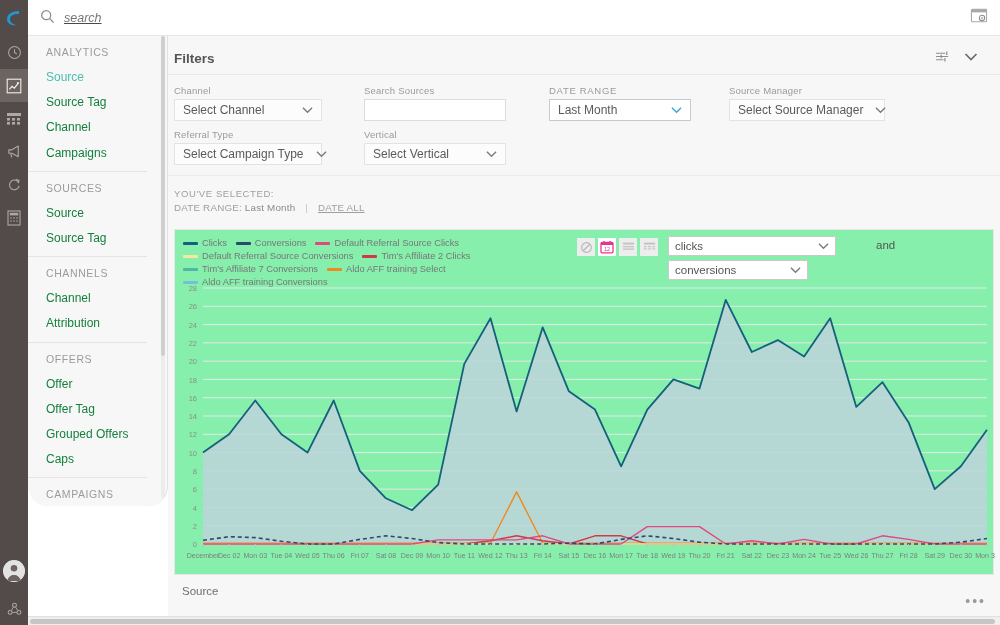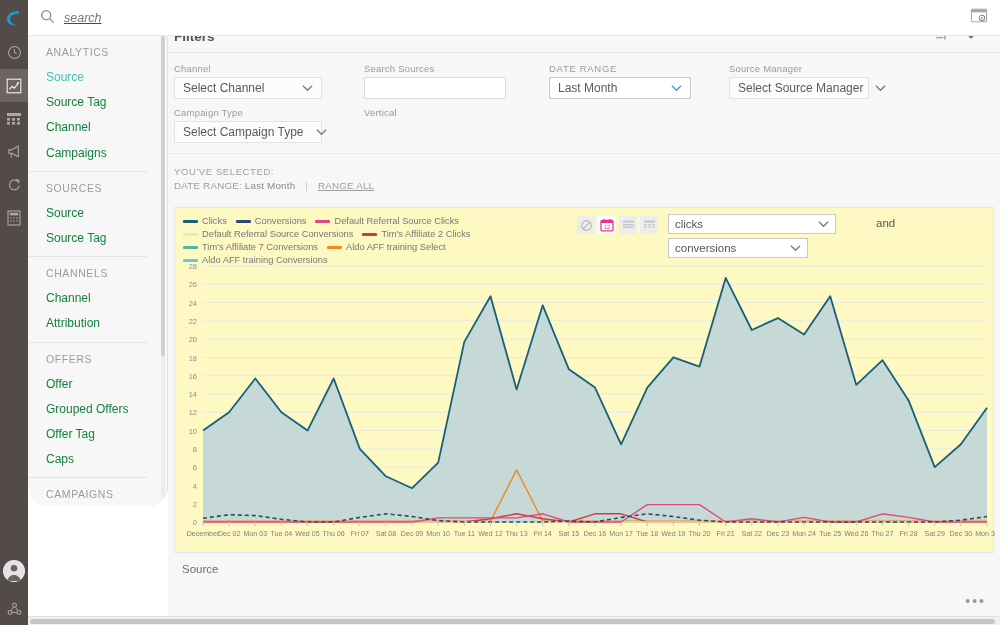--- a/index.html
+++ b/index.html
@@ -65,21 +65,21 @@
   .search-wrap { display: flex; align-items: center; padding-left: 12px; flex: 1 1 auto; }
   .search-input {
     border: none; outline: none; font-size: 12.5px; font-style: italic; color: #9a9a9a;
     background: transparent; margin-left: 9px; width: 300px;
     font-family: "Liberation Sans", sans-serif;
   }
   .topbar-right { padding-right: 12px; display: flex; align-items: center; }
 
   
   .main {
-    flex: 1 1 auto; height: 625px; padding-top: 18px; background: #f7f7f7;
+    flex: 1 1 auto; height: 625px; padding-top: 40px; background: #f7f7f7;
     position: relative; overflow: hidden;
   }
   .panel { margin: 0; background: #f7f7f7; height: 100%; position: relative; }
 
   .filters-head {
     display: flex; align-items: center; justify-content: space-between;
     padding: 10px 22px 8px 6px; border-bottom: 1px solid #e8e8e8;
   }
   .filters-title { font-size: 13.5px; color: #555; font-weight: bold; }
   .filters-head-icons { display: flex; align-items: center; gap: 14px; }
@@ -106,21 +106,21 @@
 
   .selected-bar { padding: 12px 6px 10px 6px; border-top: 1px solid #ececec; }
   .sel-title { font-size: 9.5px; color: #9e9e9e; letter-spacing: .6px; }
   .sel-line { font-size: 9.8px; color: #9e9e9e; margin-top: 3px; letter-spacing: .2px; }
   .sel-line .val { color: #8a8a8a; }
   .sel-line .sep { padding: 0 7px; color: #c3c3c3; }
   .sel-line .clear { text-decoration: underline; color: #9e9e9e; cursor: pointer; }
 
   
   .chart-card {
-    background: #fef9c3; border: 1px solid #e6e6e6; margin: 6px 6px 0 6px; position: relative;
+    background: #86efac; border: 1px solid #e6e6e6; margin: 6px 6px 0 6px; position: relative;
     height: 346px;
   }
   .chart-top { display: flex; padding: 6px 8px 0 8px; }
   .legend { flex: 1 1 auto; max-width: 390px; padding-top: 2px; }
   .legend-line { display: flex; flex-wrap: wrap; align-items: center; }
   .legend-item { display: inline-flex; align-items: center; margin-right: 9px; margin-bottom: 3px; white-space: nowrap; }
   .legend-swatch { width: 15px; height: 3px; border-radius: 1px; margin-right: 4px; display: inline-block; }
   .legend-text { font-size: 9.3px; color: #777; }
 
   .chart-ctrls { display: flex; align-items: flex-start; padding-left: 4px; }
@@ -267,22 +267,22 @@
           <div class="nav-divider"></div>
           <div class="nav-group">
             <div class="nav-head">CHANNELS</div>
             <div class="nav-item">Channel</div>
             <div class="nav-item">Attribution</div>
           </div>
           <div class="nav-divider"></div>
           <div class="nav-group">
             <div class="nav-head">OFFERS</div>
             <div class="nav-item">Offer</div>
+            <div class="nav-item">Offer Tag</div>
             <div class="nav-item">Grouped Offers</div>
-            <div class="nav-item">Offer Tag</div>
             <div class="nav-item">Caps</div>
           </div>
           <div class="nav-divider"></div>
           <div class="nav-group">
             <div class="nav-head">CAMPAIGNS</div>
             <div class="nav-item">Campaign</div>
             <div class="nav-item">Cap</div>
           </div>
           <div class="nav-divider"></div>
           <div class="nav-group">
@@ -366,56 +366,64 @@
               <span class="caret">
                 <svg width="11" height="8" viewBox="0 0 12 8">
                     <path d="M1 1.6l5 4.8 5-4.8" fill="none" stroke="#3fa4d8" stroke-width="1.6"></path>
                   </svg>
               </span>
             </div>
           </div>
 
           <div class="field">
             <div class="field-label">Source Manager</div>
-            <div class="select-box" style="width:140px">
+            <div class="select-box" style="width:156px">
               <span class="sel-val">Select Source Manager</span>
               <span class="caret">
                 <svg width="11" height="8" viewBox="0 0 12 8">
                     <path d="M1 1.6l5 4.8 5-4.8" fill="none" stroke="#7b7b7b" stroke-width="1.5"></path>
                   </svg>
               </span>
             </div>
           </div>
         </div>
 
         <div class="filters-row">
           <div class="field" style="width:190px">
-            <div class="field-label">Campaign Type</div>
+            <div class="field-label">Referral Type</div>
             <div class="select-box" style="width:148px">
               <span class="sel-val">Select Campaign Type</span>
               <span class="caret">
                 <svg width="11" height="8" viewBox="0 0 12 8">
                     <path d="M1 1.6l5 4.8 5-4.8" fill="none" stroke="#7b7b7b" stroke-width="1.5"></path>
                   </svg>
               </span>
             </div>
           </div>
           <div class="field">
             <div class="field-label">Vertical</div>
+            <div class="select-box" style="width:142px">
+              <span class="sel-val">Select Vertical</span>
+              <span class="caret">
+                <svg width="11" height="8" viewBox="0 0 12 8">
+                    <path d="M1 1.6l5 4.8 5-4.8" fill="none" stroke="#7b7b7b" stroke-width="1.5"></path>
+                  </svg>
+              </span>
+            </div>
           </div>
         </div>
       </div>
 
       <div class="selected-bar">
         <div class="sel-title">YOU'VE SELECTED:</div>
         <div class="sel-line">
           <span>DATE RANGE:</span>
           <span class="val">Last Month</span>
           <span class="sep">|</span>
-          <span class="clear">RANGE ALL</span>
+          <span class="clear">DATE ALL</span>
         </div>
       </div>
 
       <div class="chart-card">
         <div class="chart-top">
           <div class="legend">
             <div class="legend-line" id="legend-container">
                 <span class="legend-item">
                   <span class="legend-swatch" style="background: rgb(21, 96, 122);"></span>
                   <span class="legend-text">Clicks</span>

